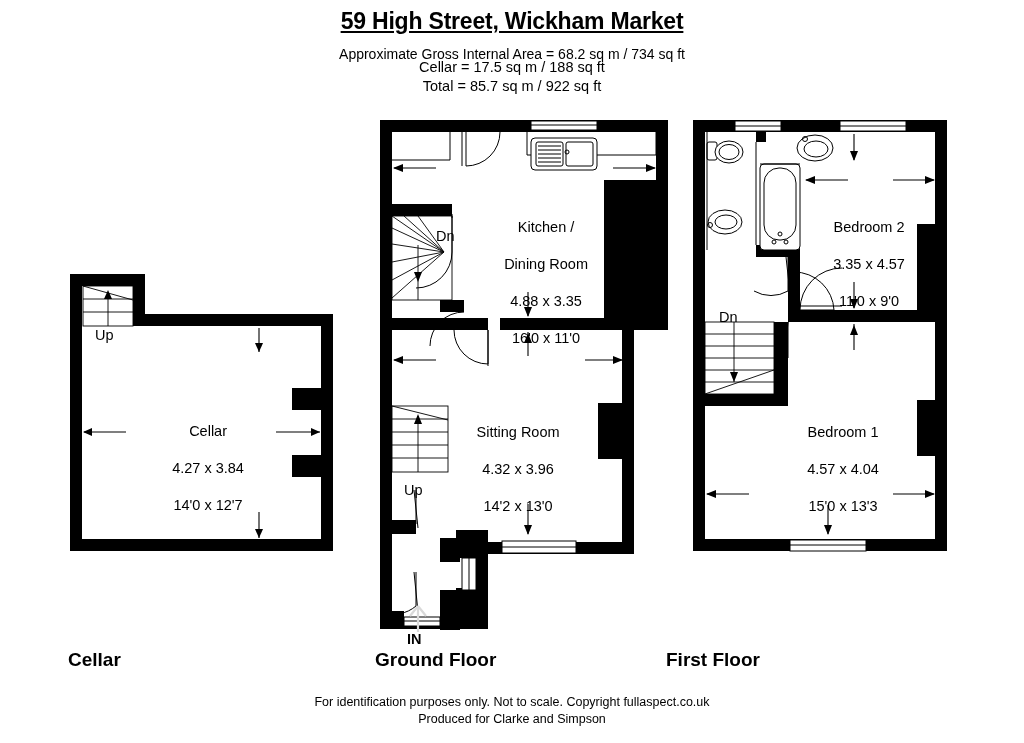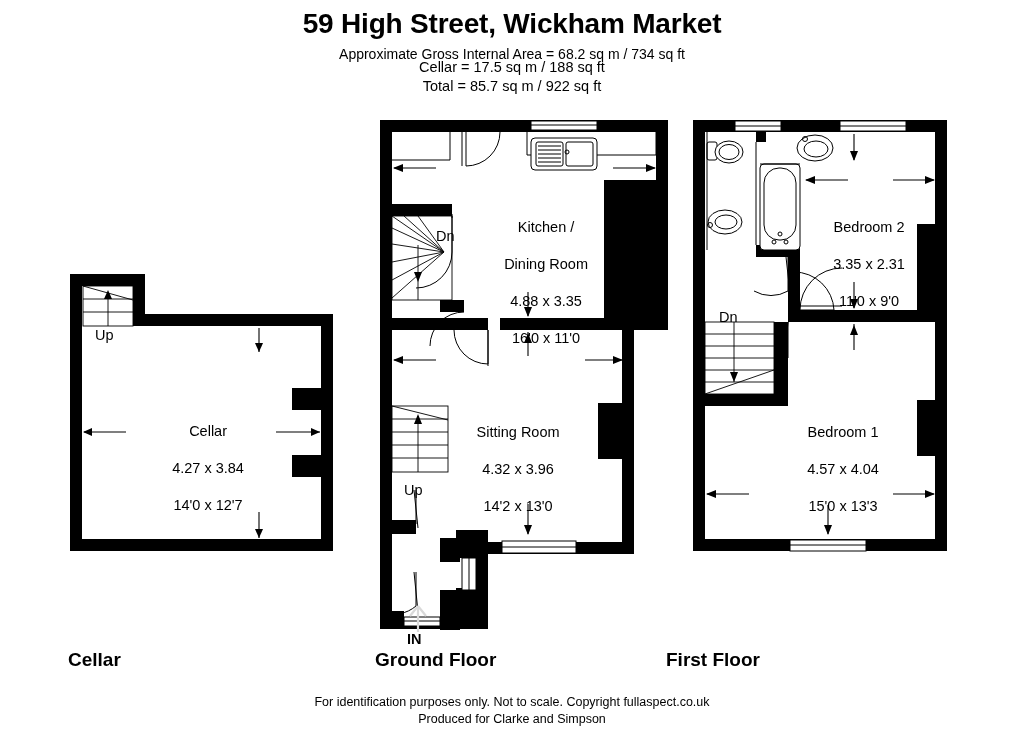--- a/index.html
+++ b/index.html
@@ -24,23 +24,24 @@
   }
   .hdr {
     position: absolute;
     left: 0;
     width: 1024px;
     text-align: center;
     white-space: pre;
   }
   #title {
     top: 8px;
-    font-size: 28px;
+    font-size: 23px;
     font-weight: bold;
     letter-spacing: -0.2px;
+    text-decoration: underline;
   }
   #sub1 { top: 46px; font-size: 14px; text-align: center; }
   #sub2 { top: 59px; font-size: 14.5px; }
   #sub3 { top: 78px; font-size: 14.5px; }
   #foot1 { top: 695px; font-size: 12.5px; }
   #foot2 { top: 712px; font-size: 12.5px; }
 
   .floorlabel {
     position: absolute;
     font-size: 19px;
@@ -381,21 +382,21 @@
       <path d="M 925,490 L 935,494 L 925,498 Z" fill="#000000" stroke="none"></path>
       <line x1="828" y1="505" x2="828" y2="534"></line>
       <path d="M 824,525 L 828,535 L 832,525 Z" fill="#000000" stroke="none"></path>
     </g>
   </svg>
 
   <div class="smalllbl" style="left:719px; top:309px;">Dn</div>
 
   <div class="roomtxt" style="left:781px; top:200px; width:160px;">
     <span>Bedroom 2</span><br>
-    <span>3.35 x 2.31</span><br>
+    <span>3.35 x 4.57</span><br>
     <span>11'0 x 9'0</span>
   </div>
 
   <div class="roomtxt" style="left:755px; top:405px; width:160px;">
     <span>Bedroom 1</span><br>
     <span>4.57 x 4.04</span><br>
     <span>15'0 x 13'3</span>
   </div>
 
   <div class="floorlabel" id="lbl-cellar">Cellar</div>

